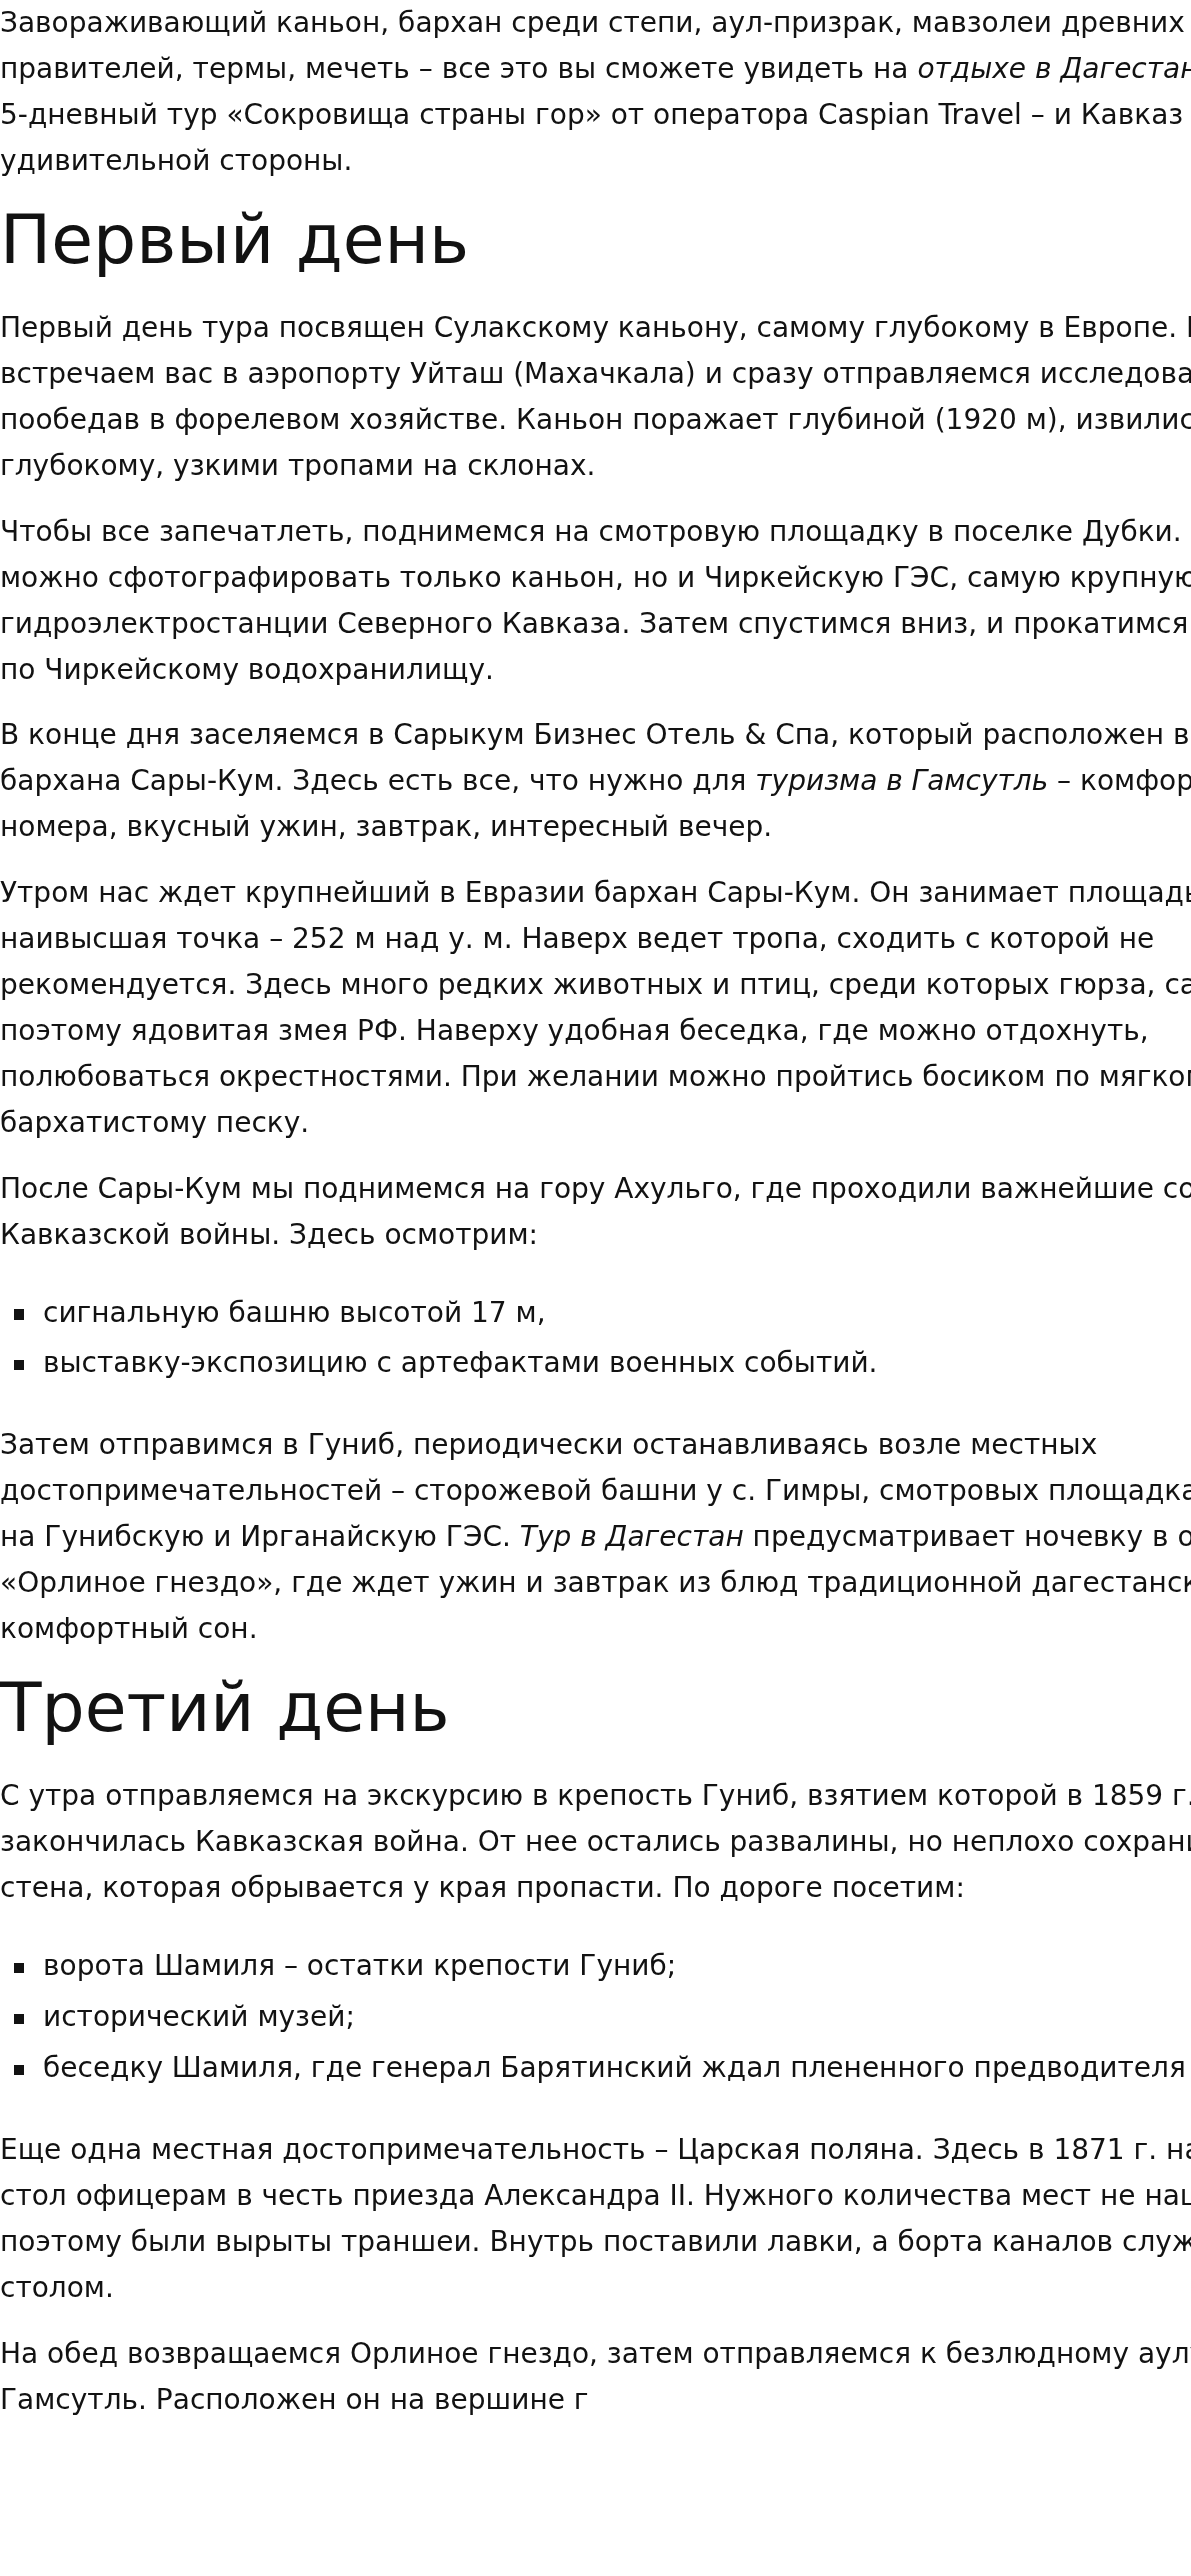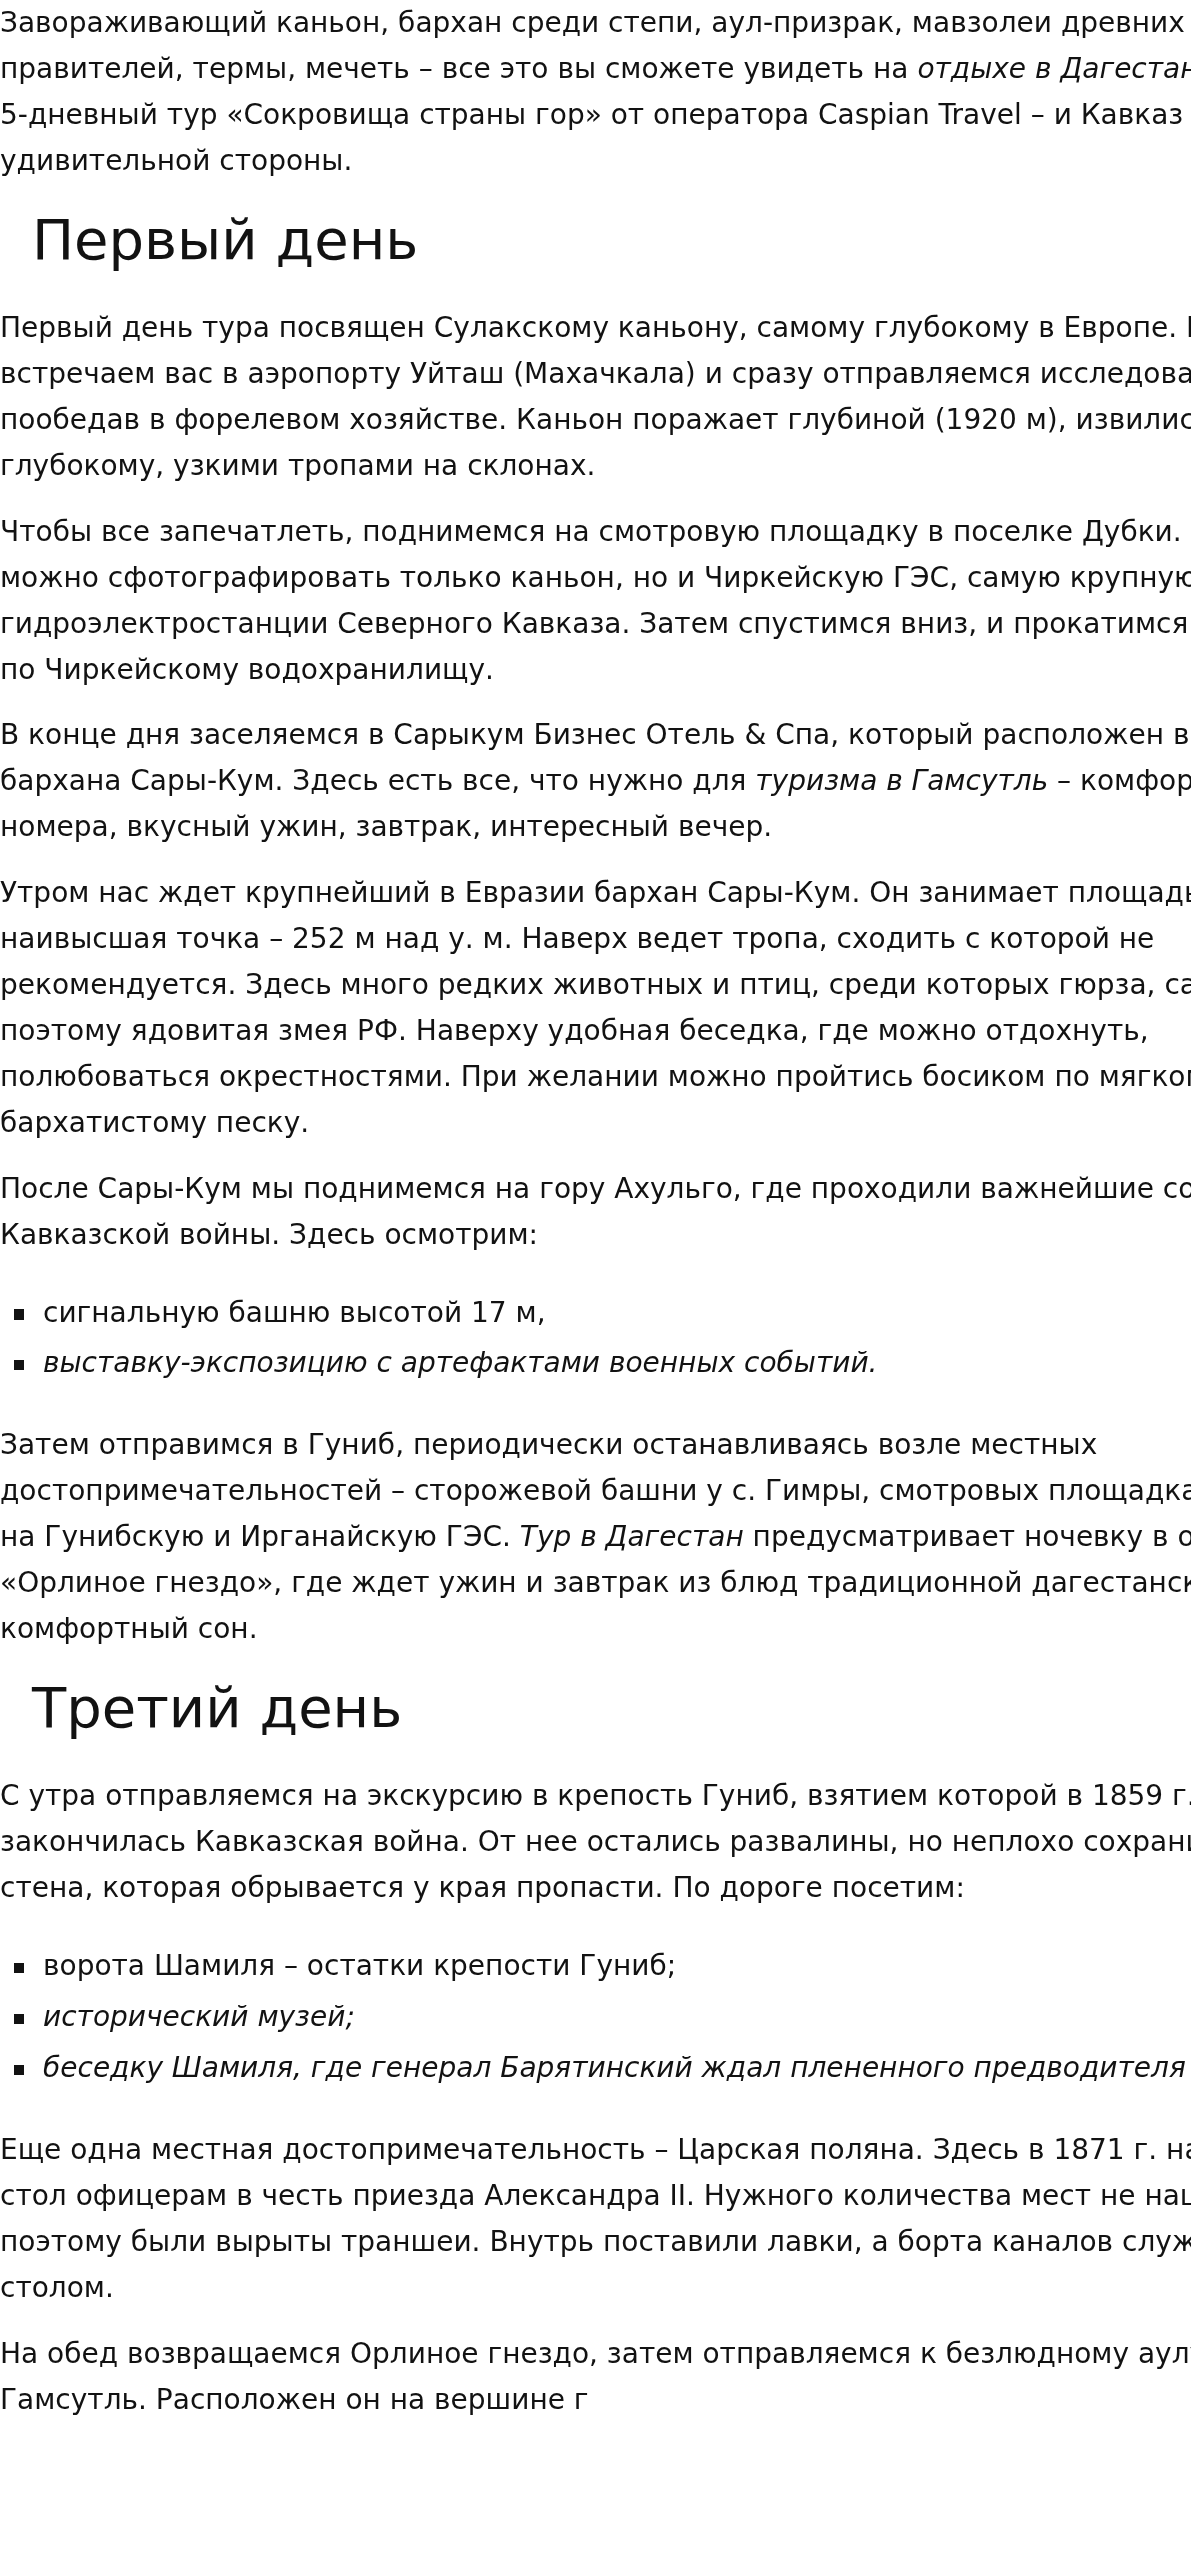--- a/index.html
+++ b/index.html
@@ -9,35 +9,34 @@
     overflow: hidden;
     background: #ffffff;
     color: #121212;
     font-family: "DejaVu Sans", sans-serif;
     font-size: 28px;
   }
   .article { width: 1167px; }
   .para { margin: 0 0 19.7px 0; }
   .ln { line-height: 46px; white-space: nowrap; }
   h2.day-heading {
-    font-size: 56px;
+    font-size: 68px;
     line-height: 62px;
     font-weight: 400;
     margin: 25px 0 34px 0;
     white-space: nowrap;
     color: #121212;
-    padding-left: 32px;
   }
   ul.sights {
     list-style: none;
     margin: 32px 0 36px 0;
     padding: 0;
   }
   li.item { position: relative; padding-left: 43px; }
-  li.item + li.item { margin-top: 4.7px; font-style: italic; }
+  li.item + li.item { margin-top: 4.7px; }
   .bullet {
     position: absolute;
     left: 14px;
     top: 19.7px;
     width: 10.3px;
     height: 10.3px;
     background: #121212;
   }
   em { font-style: italic; }
 </style>

